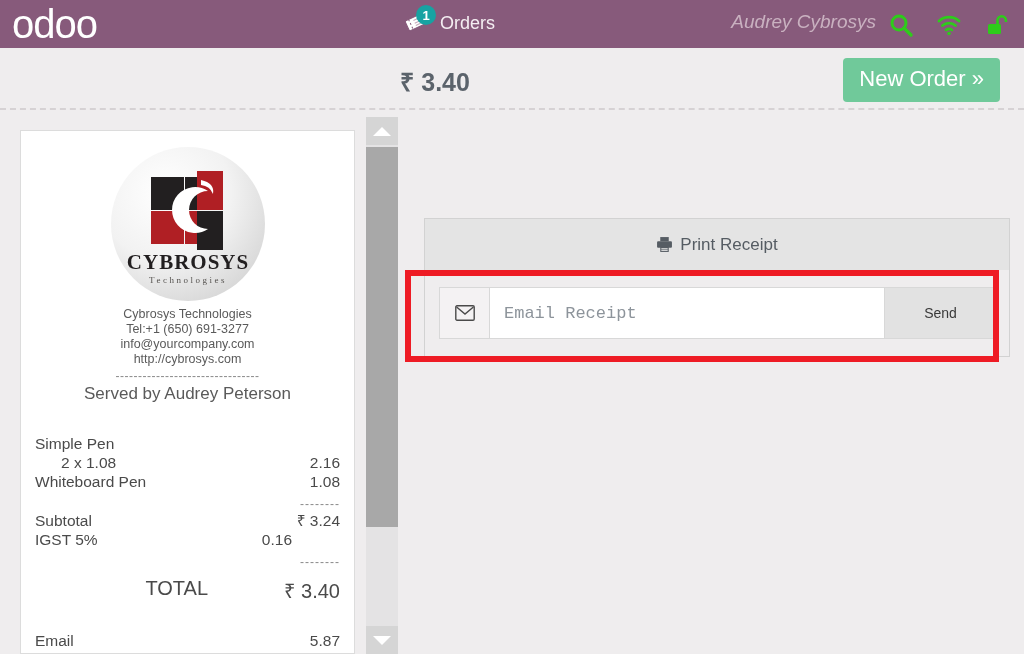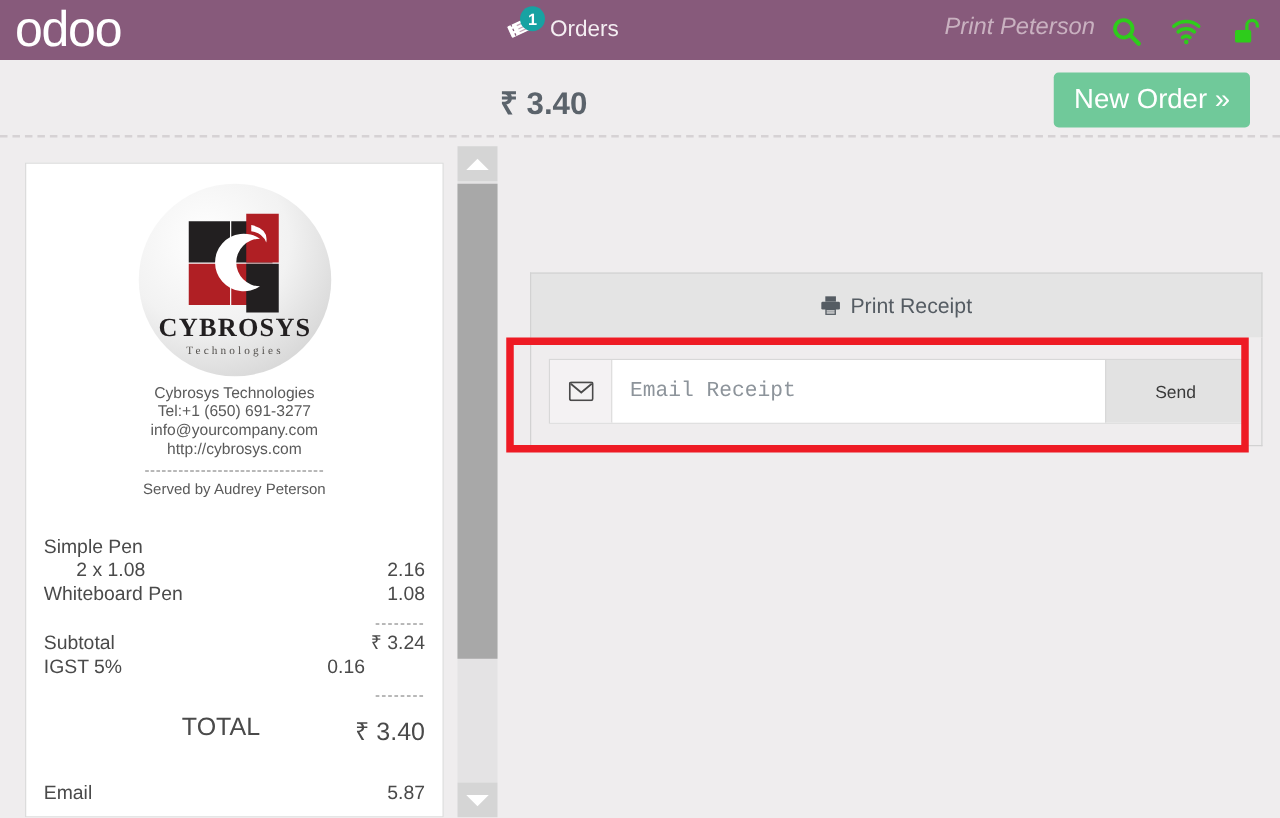--- a/index.html
+++ b/index.html
@@ -100,21 +100,21 @@
   .cyb-logo svg { position: absolute; left: 0; top: 0; }
   .company-info {
     text-align: center; font-size: 12.5px; color: #5a5a5a;
     line-height: 15px; margin-top: 6px;
   }
   .dash-sep {
     text-align: center; font-size: 12px; color: #8a8a8a;
     letter-spacing: 0.5px; line-height: 12px; margin: 3px 0 2px 0;
     white-space: nowrap; overflow: hidden;
   }
-  .served-by { text-align: center; font-size: 12px; color: #5a5a5a; }
+  .served-by { text-align: center; font-size: 17px; color: #5a5a5a; }
 
   .order-lines { margin: 30px 14px 0 14px; }
   .oline { display: flex; justify-content: space-between; line-height: 19px; font-size: 15.5px; }
   .oline .nm { color: #4a4a4a; }
   .oline .amt { color: #4a4a4a; }
   .oline.qty .nm { padding-left: 26px; }
   .rule {
     text-align: right; font-size: 12px; color: #8a8a8a;
     letter-spacing: 1px; line-height: 14px; margin-top: 6px;
   }
@@ -229,21 +229,21 @@
             <line x1="10" y1="11" x2="21" y2="11" stroke="#c3a8b9" stroke-width="1"></line>
             <line x1="10" y1="14" x2="21" y2="14" stroke="#c3a8b9" stroke-width="1"></line>
             <line x1="10" y1="16.5" x2="17" y2="16.5" stroke="#c3a8b9" stroke-width="1"></line>
           </g>
         </svg>
       </div>
       <div class="orders-badge">1</div>
       <div class="orders-label">Orders</div>
     </div>
 
-    <div class="cashier-name">Print Peterson</div>
+    <div class="cashier-name">Audrey Cybrosys</div>
 
     <div class="hdr-icon search">
       <svg width="26" height="26" viewBox="0 0 26 26" aria-hidden="true">
         <circle cx="11" cy="11" r="7" fill="none" stroke="#2ecc1b" stroke-width="3"></circle>
         <line x1="16" y1="16" x2="23" y2="23" stroke="#2ecc1b" stroke-width="3.4" stroke-linecap="round"></line>
       </svg>
     </div>
 
     <div class="hdr-icon wifi">
       <svg width="26" height="26" viewBox="0 0 26 26" aria-hidden="true">

